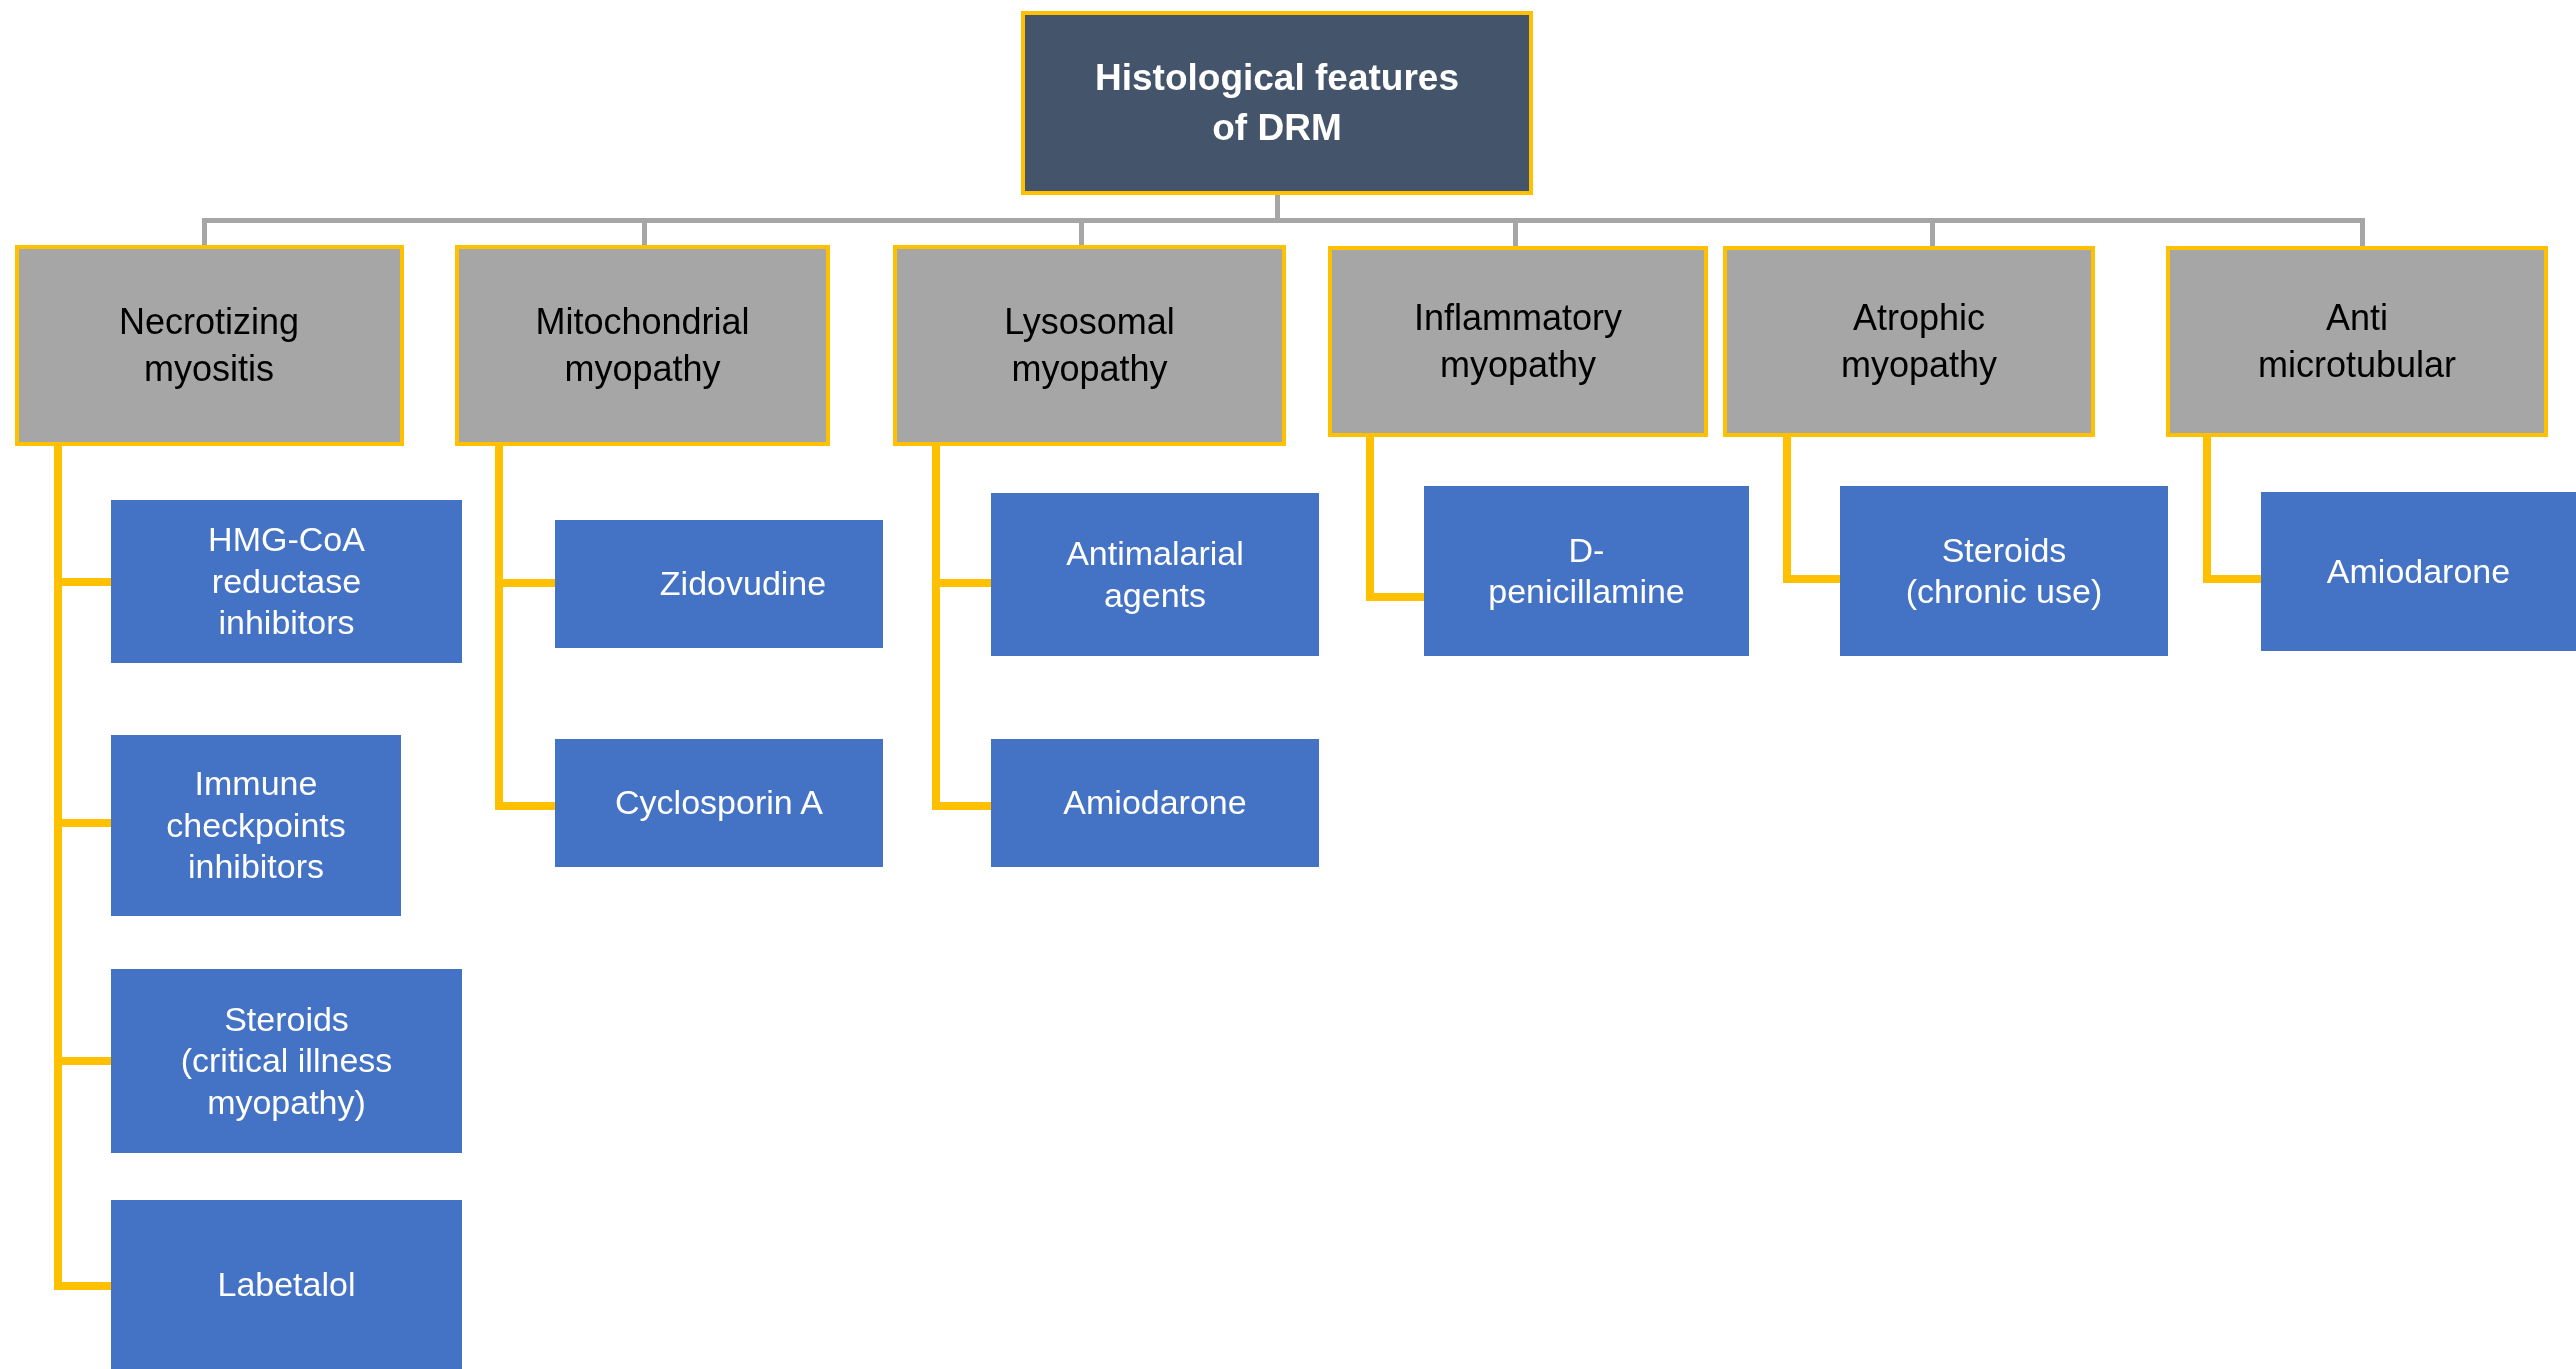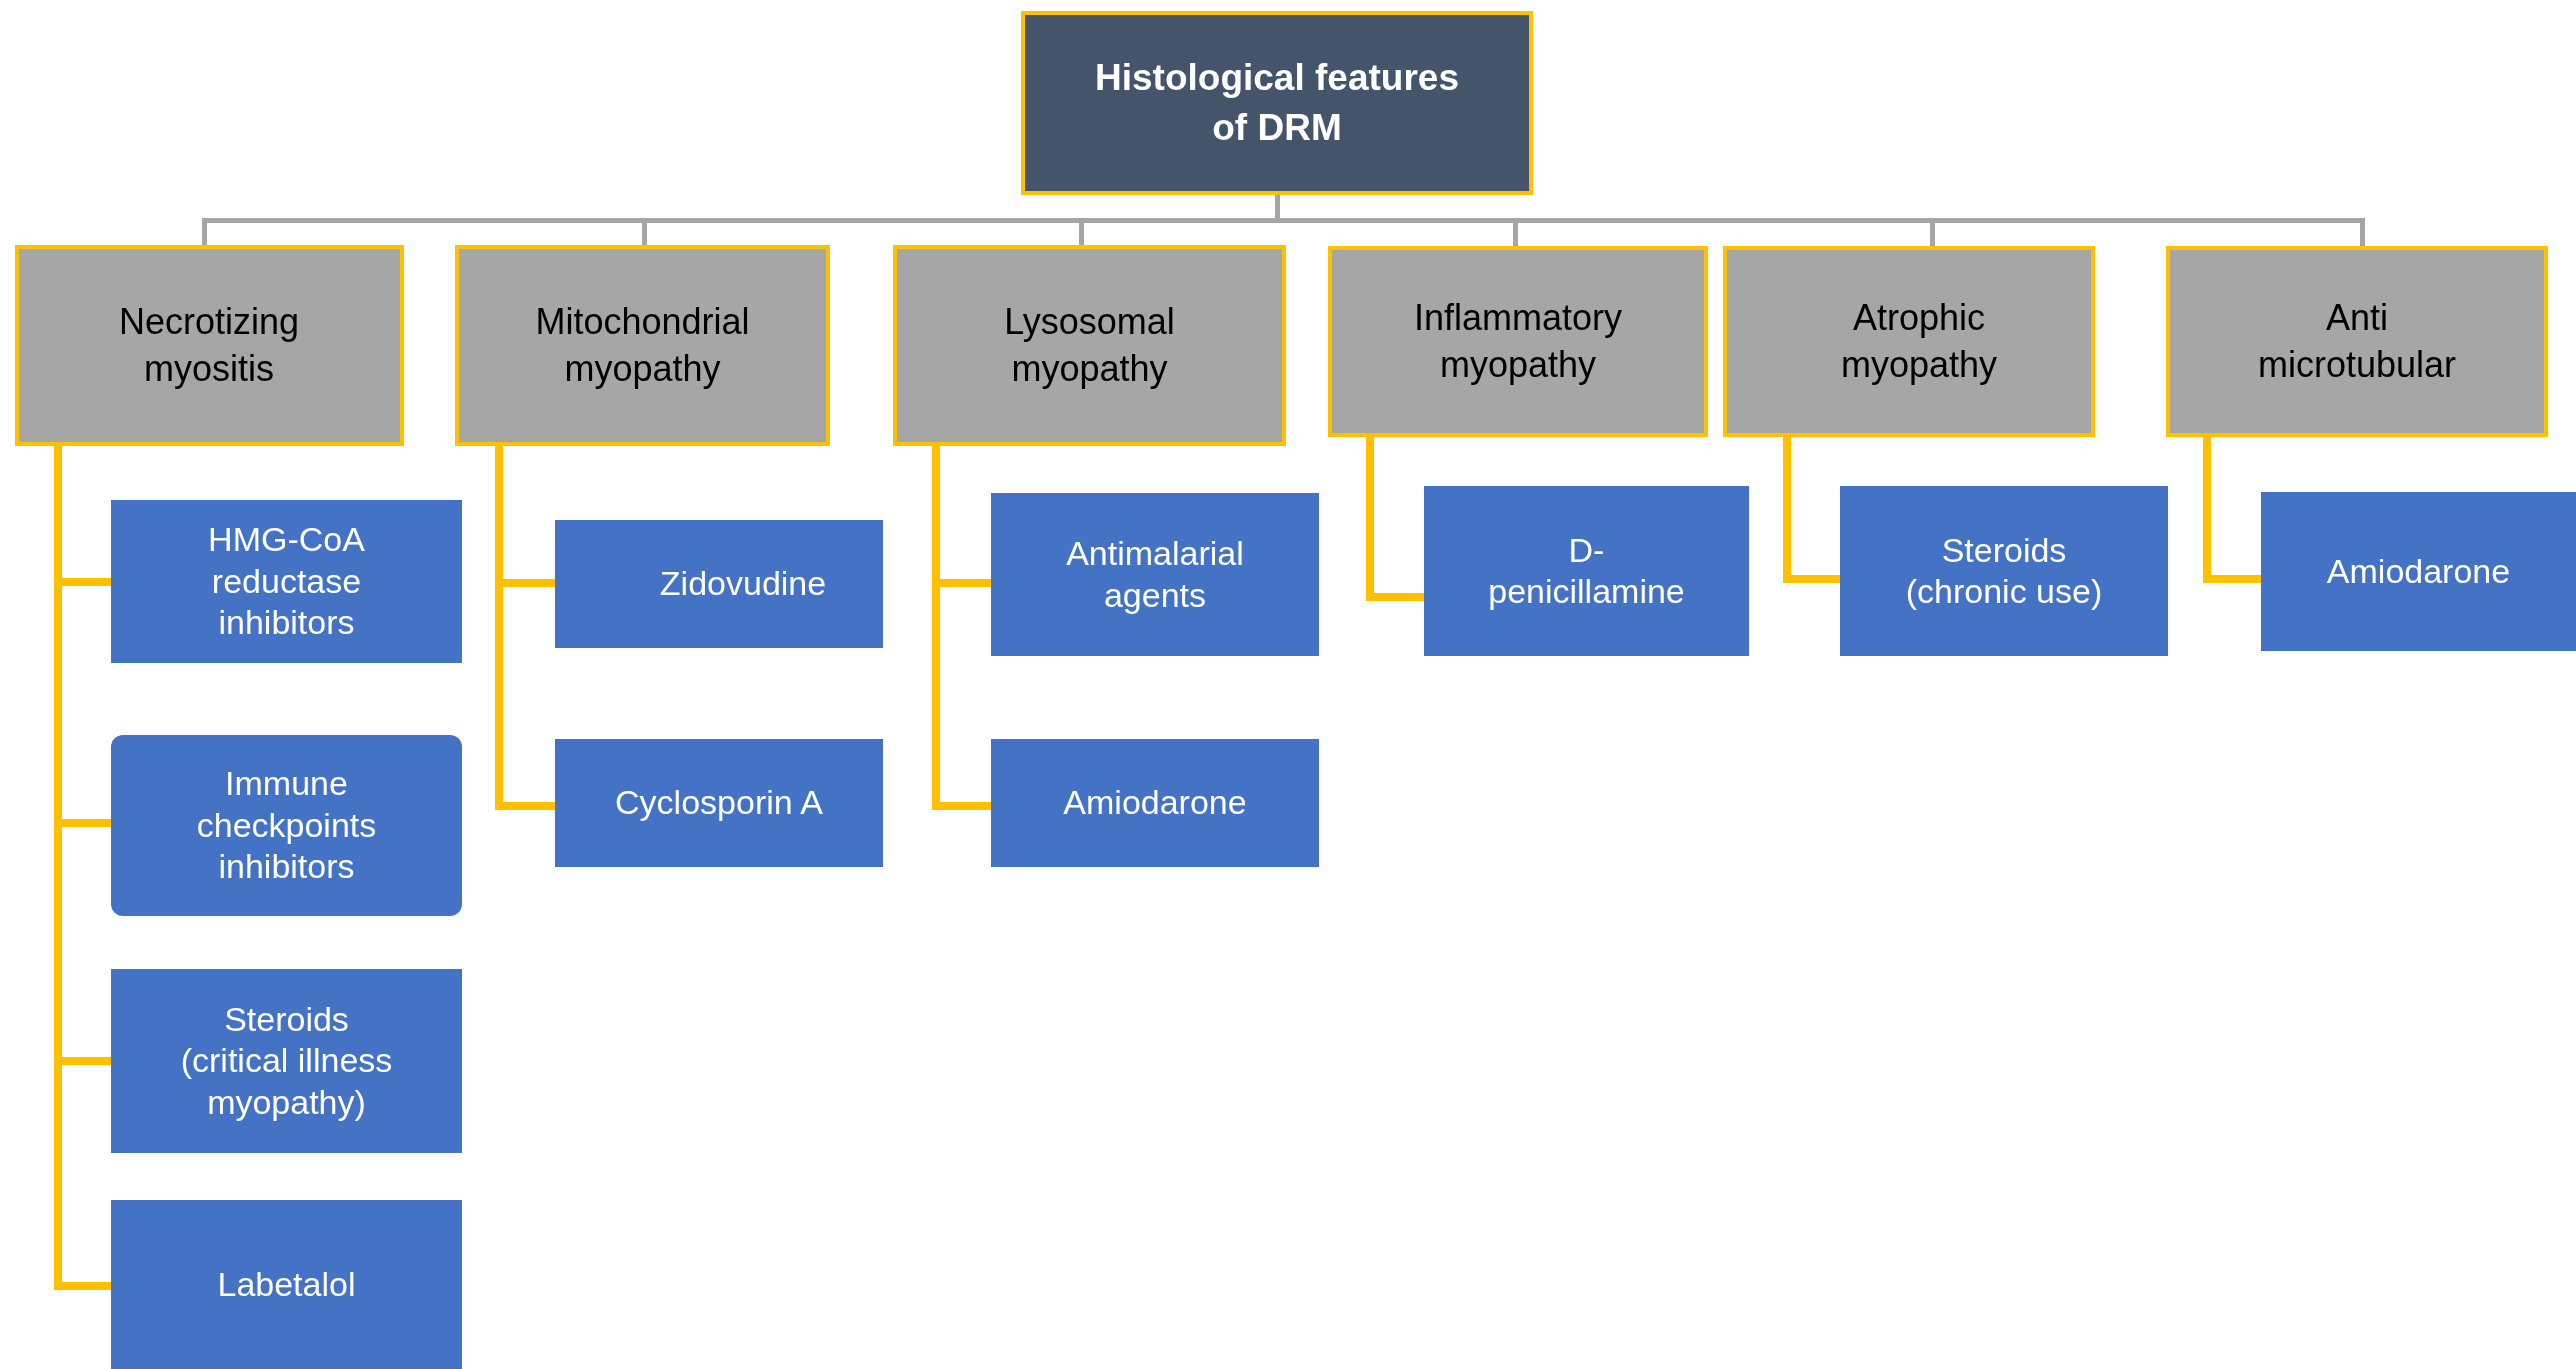--- a/index.html
+++ b/index.html
@@ -107,21 +107,21 @@
   <div class="conn conn-gold" style="left:54px; top:446px; width:7.6px; height:844px;"></div>
   <div class="conn conn-gold" style="left:54px; top:578px; width:57px; height:7.6px;"></div>
   <div class="conn conn-gold" style="left:54px; top:819px; width:57px; height:7.6px;"></div>
   <div class="conn conn-gold" style="left:54px; top:1057px; width:57px; height:7.6px;"></div>
   <div class="conn conn-gold" style="left:54px; top:1282px; width:57px; height:7.6px;"></div>
 
   <div class="node node-leaf" style="left:111px; top:500px; width:351px; height:163px;">HMG-CoA
 reductase
 inhibitors</div>
 
-  <div class="node node-leaf" style="left:111px; top:735px; width:351px; height:181px;border-radius:12px;">Immune
+  <div class="node node-leaf" style="left:111px; top:735px; width:290px; height:181px;">Immune
 checkpoints
 inhibitors</div>
 
   <div class="node node-leaf" style="left:111px; top:969px; width:351px; height:184px;">Steroids
 (critical illness
 myopathy)</div>
 
   <div class="node node-leaf" style="left:111px; top:1200px; width:351px; height:170px;">Labetalol</div>
 
   <div class="conn conn-gold" style="left:495px; top:446px; width:7.6px; height:364px;"></div>

